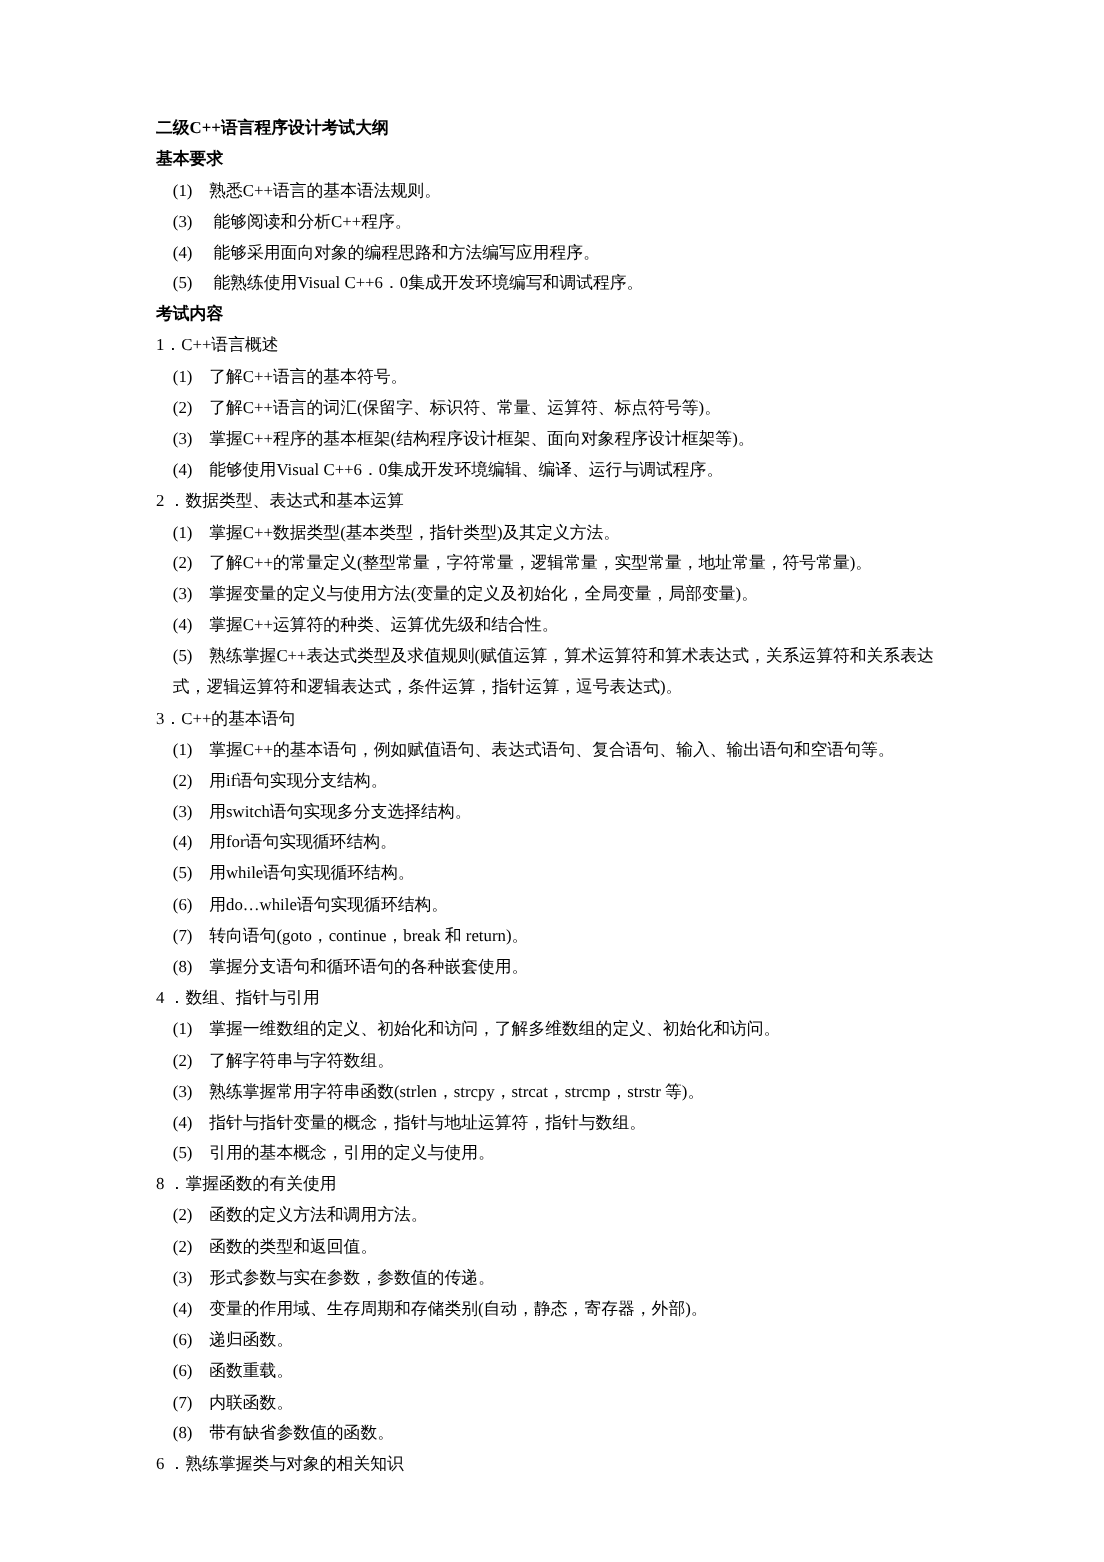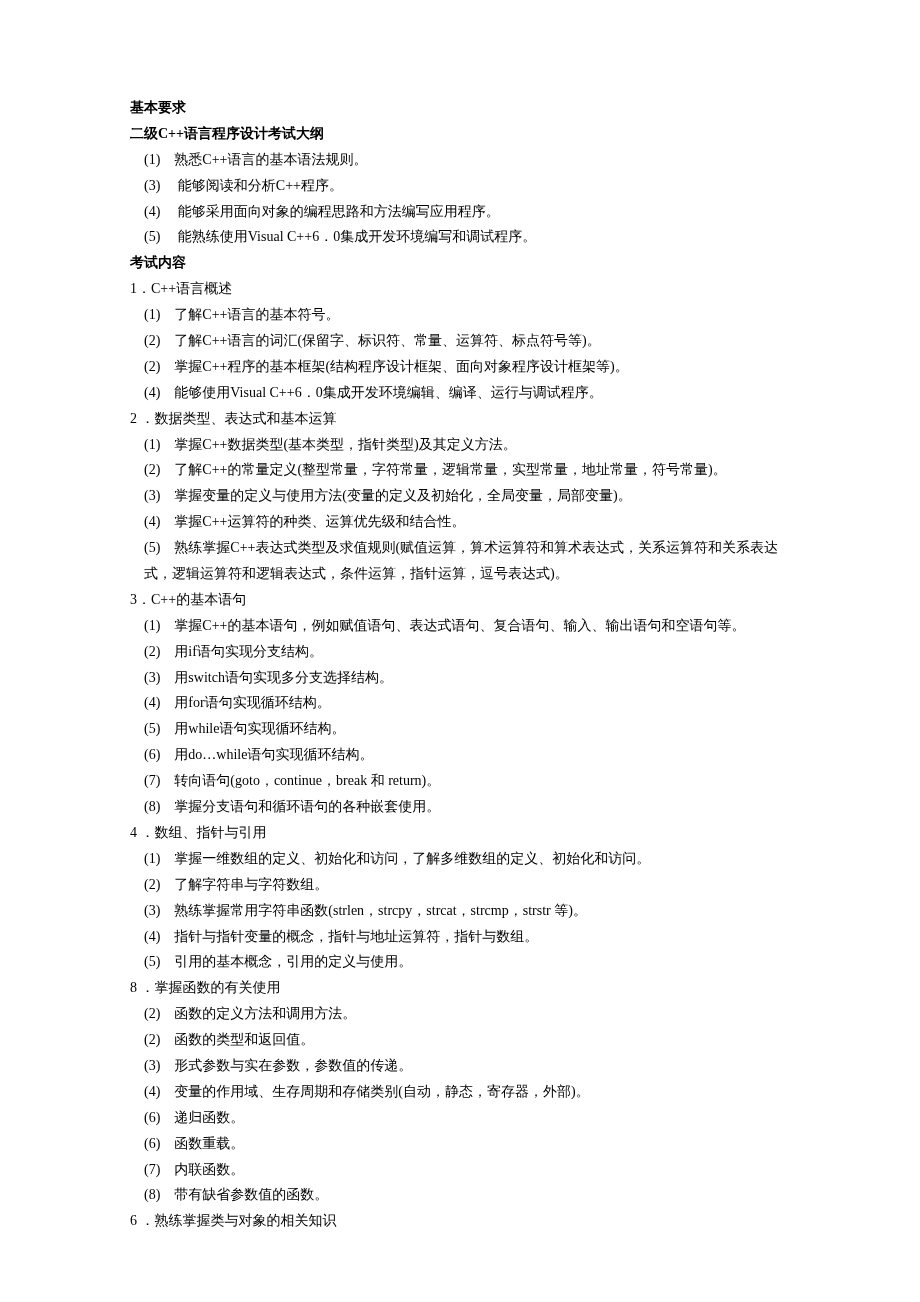--- a/index.html
+++ b/index.html
@@ -26,34 +26,34 @@
     padding-left: 1em;
   }
   .hang {
     padding-left: 1em;
   }
 </style>
 </head>
 <body>
 
 <div class="page">
+  <div class="bold line">二级C++语言程序设计考试大纲</div>
+
   <div class="bold line">基本要求</div>
-
-  <div class="bold line">二级C++语言程序设计考试大纲</div>
   <div class="indent-item line">(1)　熟悉C++语言的基本语法规则。</div>
   <div class="indent-item line">(3)　 能够阅读和分析C++程序。</div>
   <div class="indent-item line">(4)　 能够采用面向对象的编程思路和方法编写应用程序。</div>
   <div class="indent-item line">(5)　 能熟练使用Visual C++6．0集成开发环境编写和调试程序。</div>
 
   <div class="bold line">考试内容</div>
 
   <div class="line">1．C++语言概述</div>
   <div class="indent-item line">(1)　了解C++语言的基本符号。</div>
   <div class="indent-item line">(2)　了解C++语言的词汇(保留字、标识符、常量、运算符、标点符号等)。</div>
-  <div class="indent-item line">(2)　掌握C++程序的基本框架(结构程序设计框架、面向对象程序设计框架等)。</div>
+  <div class="indent-item line">(3)　掌握C++程序的基本框架(结构程序设计框架、面向对象程序设计框架等)。</div>
   <div class="indent-item line">(4)　能够使用Visual C++6．0集成开发环境编辑、编译、运行与调试程序。</div>
 
   <div class="line">2 ．数据类型、表达式和基本运算</div>
   <div class="indent-item line">(1)　掌握C++数据类型(基本类型，指针类型)及其定义方法。</div>
   <div class="indent-item line">(2)　了解C++的常量定义(整型常量，字符常量，逻辑常量，实型常量，地址常量，符号常量)。</div>
   <div class="indent-item line">(3)　掌握变量的定义与使用方法(变量的定义及初始化，全局变量，局部变量)。</div>
   <div class="indent-item line">(4)　掌握C++运算符的种类、运算优先级和结合性。</div>
   <div class="line hang" style="text-indent:0;">(5)　熟练掌握C++表达式类型及求值规则(赋值运算，算术运算符和算术表达式，关系运算符和关系表达 式，逻辑运算符和逻辑表达式，条件运算，指针运算，逗号表达式)。</div>
 
   <div class="line">3．C++的基本语句</div>

